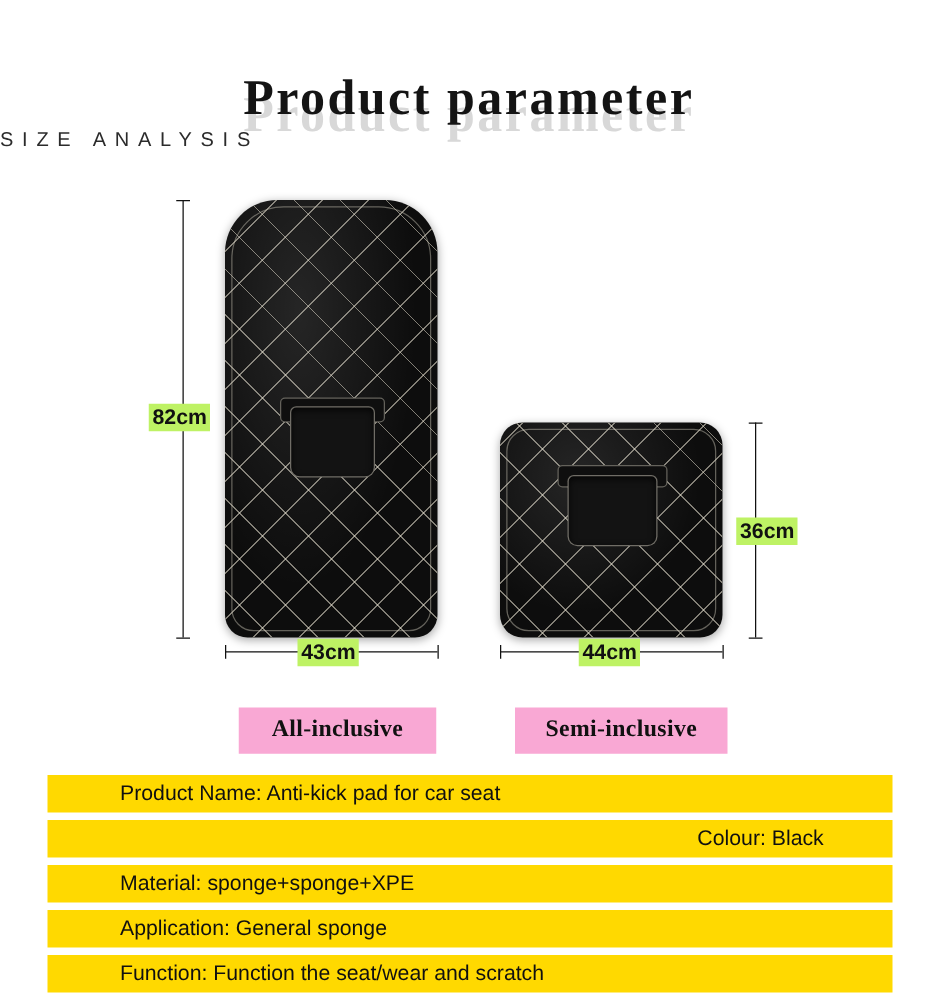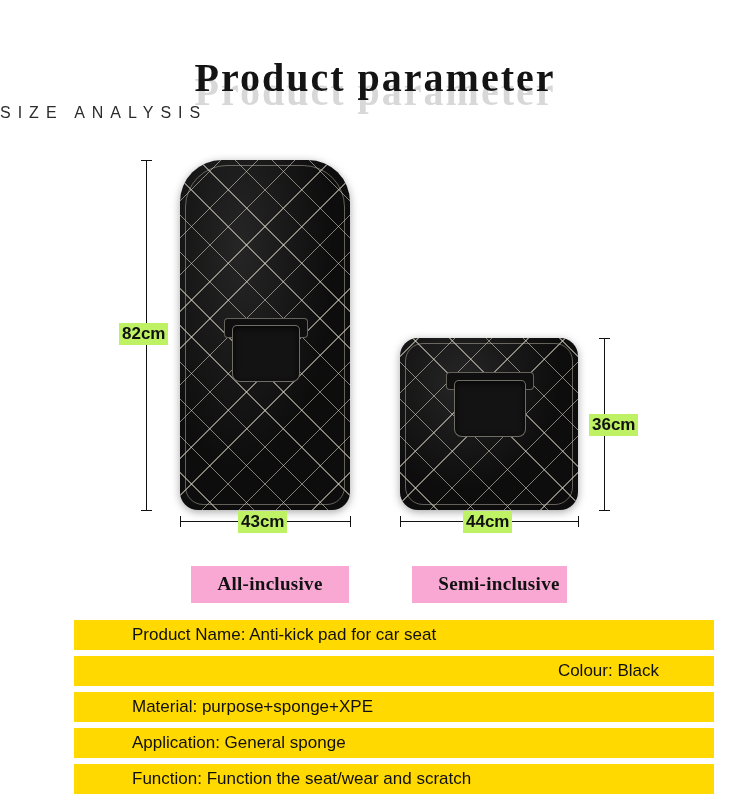--- a/index.html
+++ b/index.html
@@ -188,35 +188,34 @@
     background: #f9a8d4;
     color: #111;
     font-family: "Liberation Serif", serif;
     font-weight: bold;
     font-size: 19px;
     text-align: center;
     padding: 7px 0 8px;
     letter-spacing: 0.3px;
   }
   #tag-all { left: 191px; top: 566px; width: 158px; }
-  #tag-semi { left: 412px; top: 566px; width: 136px; padding-left: 19px; }
+  #tag-semi { left: 412px; top: 566px; width: 170px; }
 
   
   .specs {
     position: absolute;
     left: 38px;
     top: 620px;
     width: 676px;
   }
   .spec-row {
     position: relative;
     height: 30px;
     margin-bottom: 6px;
     background: #ffd900;
-    margin-left: 36px;
   }
   .spec-row .cell {
     position: absolute;
     top: 0;
     height: 30px;
     line-height: 30px;
     font-family: "Liberation Sans", sans-serif;
     font-size: 17px;
     color: #101010;
     white-space: nowrap;
@@ -274,21 +273,21 @@
 
 <div class="specs">
   <div class="spec-row">
     <span class="cell left">Product Name: Anti-kick pad for car seat</span>
     <span class="cell right"></span>
   </div>
   <div class="spec-row">
     <span class="cell right">Colour: Black</span>
   </div>
   <div class="spec-row">
-    <span class="cell left">Material: purpose+sponge+XPE</span>
+    <span class="cell left">Material: sponge+sponge+XPE</span>
     <span class="cell right"></span>
   </div>
   <div class="spec-row">
     <span class="cell left">Application: General sponge</span>
     <span class="cell right"></span>
   </div>
   <div class="spec-row">
     <span class="cell left">Function: Function the seat/wear and scratch</span>
     <span class="cell right"></span>
   </div>

